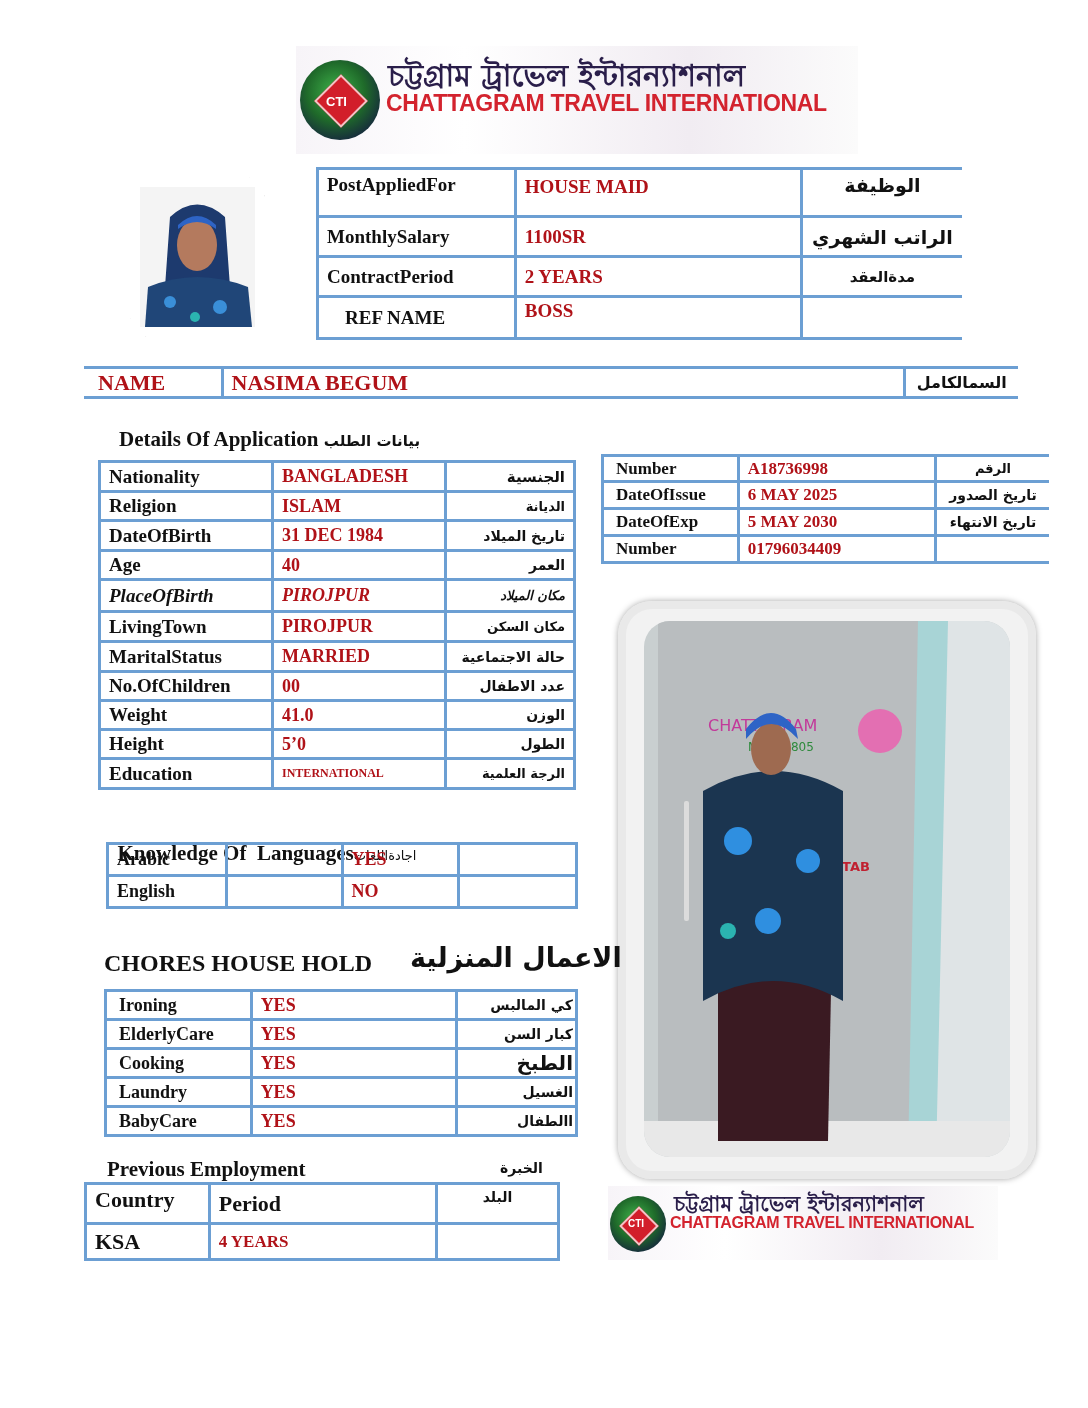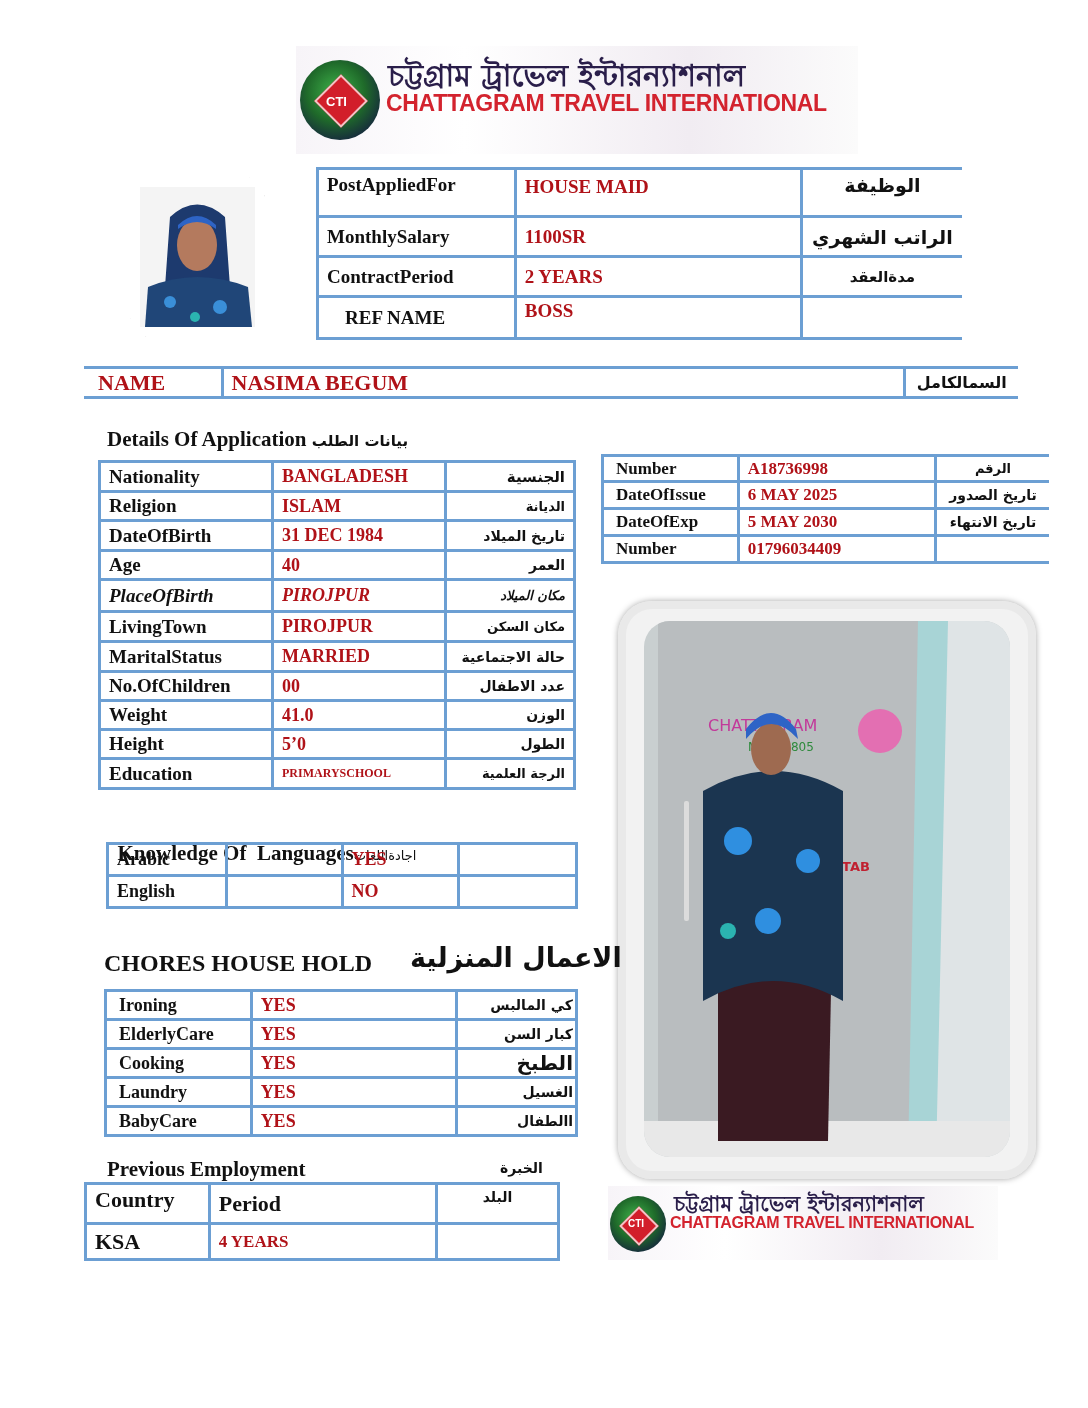--- a/index.html
+++ b/index.html
@@ -90,21 +90,21 @@
     </colgroup>
   <tbody>
       <tr style="height:30px;">
     <td class="red" style="border-left:none;padding-left:14px;">NAME</td>
     <td class="c red">NASIMA BEGUM</td>
     <td class="ar" style="border-right:none;font-size:16px;text-align:center;">السمالكامل</td>
   </tr>
 </tbody>
   </table>
 
-<div class="abs bold" style="left:107px;top:427px;font-size:21px;white-space:nowrap;">
+<div class="abs bold" style="left:119px;top:427px;font-size:21px;white-space:nowrap;">
   <span>Details Of Application</span>
   <span class="ar" style="font-size:15px;">بيانات الطلب</span>
 </div>
 
 <table style="left:98px;top:460px;width:478px;font-size:19px;">
   <colgroup>
       <col style="width:174px">
       <col style="width:174px">
       <col style="width:130px">
     </colgroup>
@@ -154,21 +154,21 @@
         <td class="c red" style="font-size:18px;">41.0</td>
         <td class="ar" style="font-size:14px;">الوزن</td>
       </tr>
   <tr style="height:29px;">
         <td>Height</td>
         <td class="c red" style="font-size:18px;">5’0</td>
         <td class="ar" style="font-size:14px;">الطول</td>
       </tr>
   <tr style="height:30px;">
         <td>Education</td>
-        <td class="c red" style="font-size:12px;">PRIMARYSCHOOL</td>
+        <td class="c red" style="font-size:12px;">INTERNATIONAL</td>
         <td class="ar" style="font-size:13px;">الرجة العلمية</td>
       </tr>
 </tbody>
   </table>
 
 <table style="left:601px;top:454px;width:448px;font-size:17px;">
   <colgroup>
       <col style="width:136px">
       <col style="width:198px">
       <col style="width:114px">

